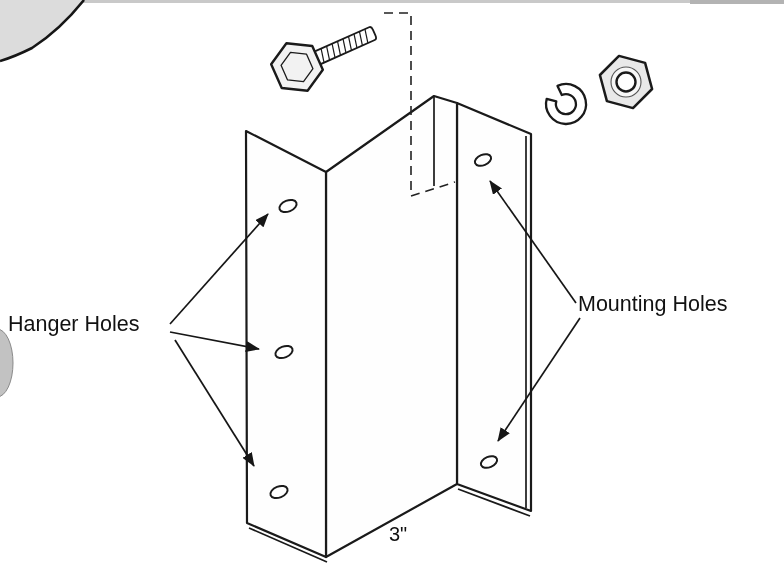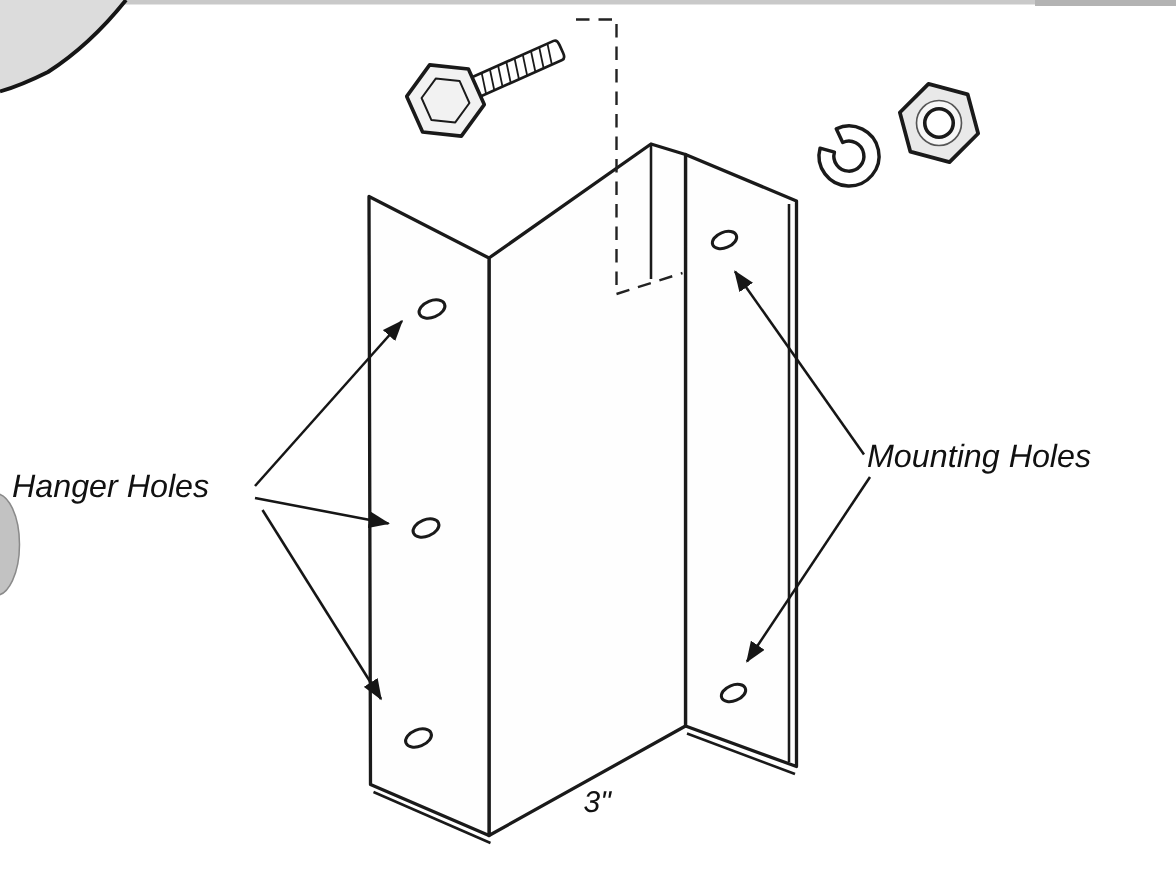--- a/index.html
+++ b/index.html
@@ -3,21 +3,20 @@
 <meta charset="utf-8">
 <style>
   html, body { margin: 0; padding: 0; background: #ffffff; }
   .page {
     position: relative;
     width: 784px;
     height: 588px;
     background: #ffffff;
     overflow: hidden;
     font-family: "Liberation Sans", sans-serif;
-    font-style: italic;
   }
   svg { display: block; }
   .callout-label { font-size: 21.5px; fill: #111111; font-family: "Liberation Sans", sans-serif; }
   .dim-label { font-size: 20px; fill: #111111; font-family: "Liberation Sans", sans-serif; }
   .outline { fill: #fefefe; stroke: #1a1a1a; stroke-width: 2.2; stroke-linejoin: round; }
   .edge { stroke: #1a1a1a; stroke-width: 1.7; fill: none; }
   .hole { fill: #ffffff; stroke: #1a1a1a; stroke-width: 2; }
   .leader { stroke: #161616; stroke-width: 1.7; fill: none; }
   .dashed { stroke: #222222; stroke-width: 1.6; fill: none; stroke-dasharray: 9 6; }
 </style>

